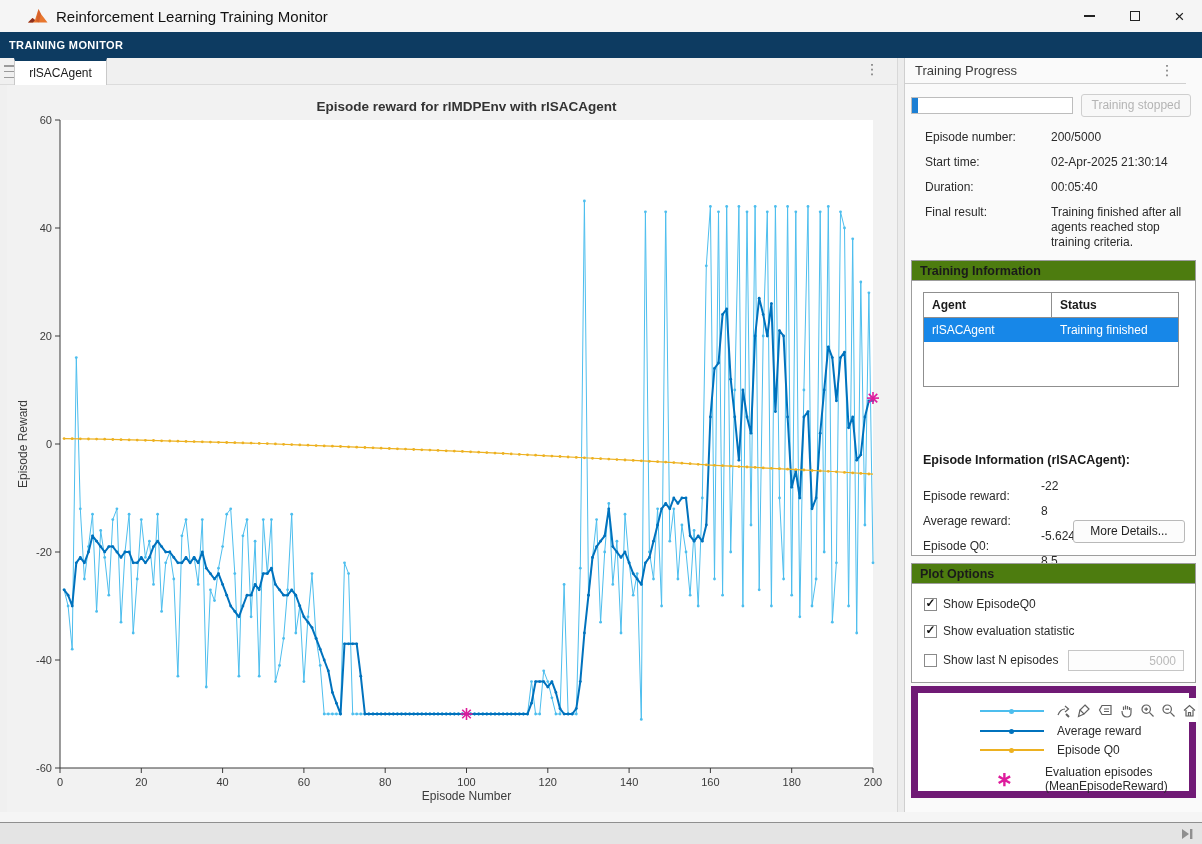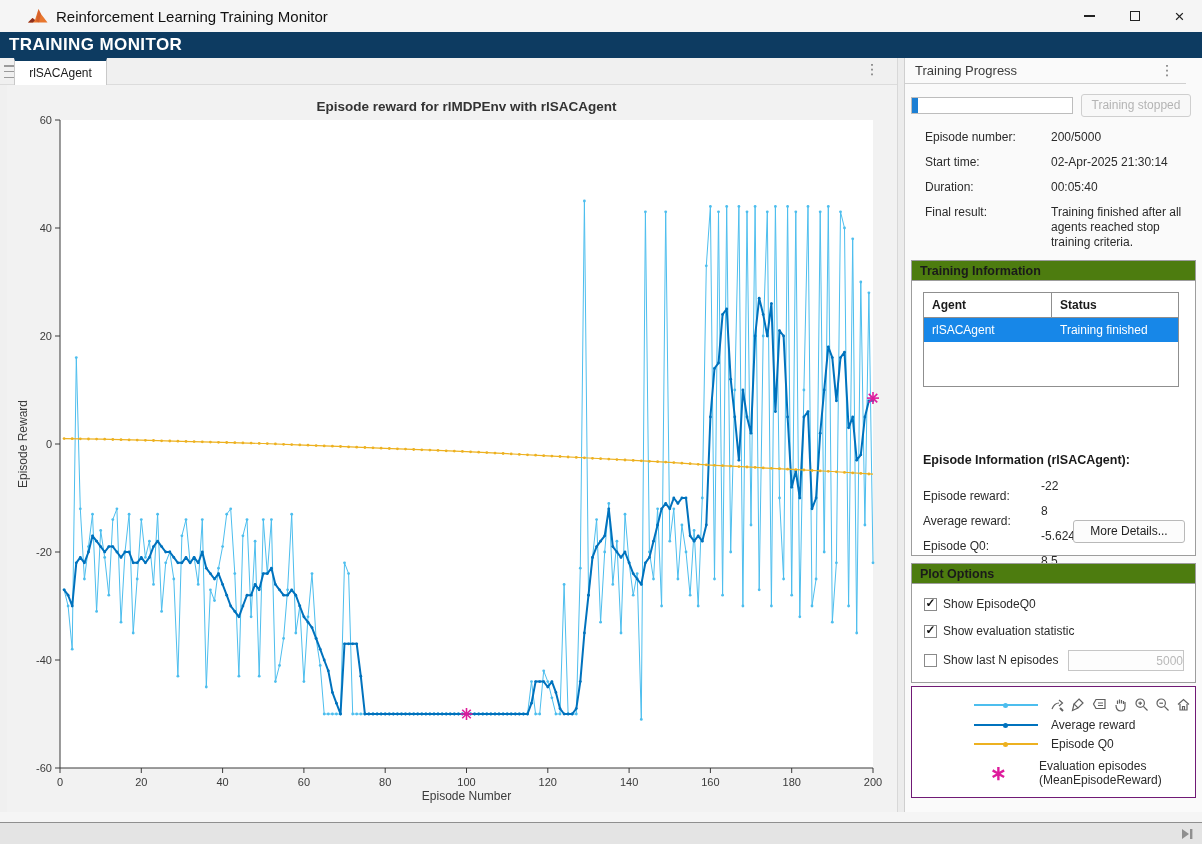--- a/index.html
+++ b/index.html
@@ -11,21 +11,21 @@
   .titlebar .logo{margin-left:28px;width:20px;height:17px;}
   .titlebar .wtitle{margin-left:8px;font-size:15px;color:#111;}
   .winbtns{position:absolute;right:0;top:0;height:32px;display:flex;}
   .winbtn{width:45px;height:32px;display:flex;align-items:center;justify-content:center;color:#222;cursor:default;}
   .minglyph{display:block;width:11px;height:1.4px;background:#222;}
   .maxglyph{display:block;width:10px;height:10px;border:1.4px solid #222;}
   .closeglyph{font-size:17px;line-height:17px;}
 
   
   .ribbon{position:absolute;left:0;top:32px;width:1202px;height:26px;background:#0d3b61;display:flex;align-items:center;}
-  .ribbon .rlabel{color:#fff;font-size:17px;font-weight:bold;letter-spacing:.4px;margin-left:9px;}
+  .ribbon .rlabel{color:#fff;font-size:11px;font-weight:bold;letter-spacing:.4px;margin-left:9px;}
 
   
   .tabbar{position:absolute;left:0;top:58px;width:897px;height:27px;background:#f0f0f0;border-bottom:1px solid #dcdcdc;}
   .tabgrip{position:absolute;left:4px;top:7px;width:10px;height:13px;display:flex;flex-direction:column;justify-content:space-between;}
   .tabgrip i{display:block;height:1.5px;background:#9a9a9a;}
   .tab{position:absolute;left:14px;top:0;width:93px;height:27px;background:#fff;border:1px solid #c9c9c9;border-top:3px solid #0d3b61;border-bottom:none;display:flex;align-items:center;justify-content:center;font-size:12px;color:#1a1a1a;}
   .tab-kebab{position:absolute;right:18px;top:3px;font-size:14px;color:#707070;}
 
   
   .figure{position:absolute;left:7px;top:85px;width:890px;height:727px;background:#f2f2f2;}
@@ -64,24 +64,24 @@
   .ti-drow .c2{flex:1;padding:5px 0 0 8px;}
   .ep-title{position:absolute;left:11px;font-size:12.5px;font-weight:bold;color:#1a1a1a;}
   .kv{position:absolute;left:11px;width:262px;display:flex;font-size:12px;color:#2b2b2b;}
   .kv .fl{width:118px;flex:none;margin-top:10px;}
   .morebtn{position:absolute;right:10px;width:112px;height:23px;border:1px solid #b9b9b9;border-radius:3px;background:#fcfcfc;font-size:12px;text-align:center;line-height:21px;color:#222;}
 
   
   .optrow{position:absolute;left:12px;display:flex;align-items:center;font-size:12px;color:#2b2b2b;}
   .cb{width:13px;height:13px;border:1px solid #8a8a8a;background:#fff;margin-right:6px;flex:none;position:relative;}
   .cb.checked::after{content:"✓";position:absolute;left:0.5px;top:-2.5px;font-size:12px;font-weight:bold;color:#111;}
-  .nep-input{position:absolute;right:10px;top:-3px;width:116px;height:21px;border:1px solid #c6c6c6;background:#fdfdfd;color:#b9b9b9;font-size:12px;text-align:right;font-family:"Liberation Sans",sans-serif;}
-
-  
-  .legendbox{position:absolute;left:6px;top:628px;width:285px;height:112px;border:1px solid #701a75;background:#fff;}
+  .nep-input{position:absolute;right:10px;top:-3px;width:116px;height:21px;border:1px solid #c6c6c6;background:#fdfdfd;color:#b9b9b9;font-size:12px;text-align:right;padding-right:7px;font-family:"Liberation Sans",sans-serif;}
+
+  
+  .legendbox{position:absolute;left:6px;top:628px;width:285px;height:112px;border:7px solid #701a75;background:#fff;}
   .lg-row{position:absolute;left:0;width:283px;display:flex;align-items:center;}
   .lg-line{display:block;width:64px;height:2px;margin-left:62px;position:relative;}
   .lg-dot{position:absolute;left:29px;top:-1.5px;width:5px;height:5px;border-radius:50%;}
   .lg-text{font-size:12px;color:#2b2b2b;margin-left:13px;white-space:nowrap;}
   .lg-ast{font-size:20px;font-weight:bold;margin-left:78px;width:20px;line-height:10px;}
   .lg-text2{font-size:12px;color:#2b2b2b;margin-left:29px;line-height:14px;}
 
   
   .axtoolbar{position:absolute;left:130px;top:5px;width:150px;height:24px;background:#fff;display:flex;align-items:center;justify-content:flex-end;gap:3px;}
   .axicon{width:18px;height:18px;display:flex;align-items:center;justify-content:center;}

